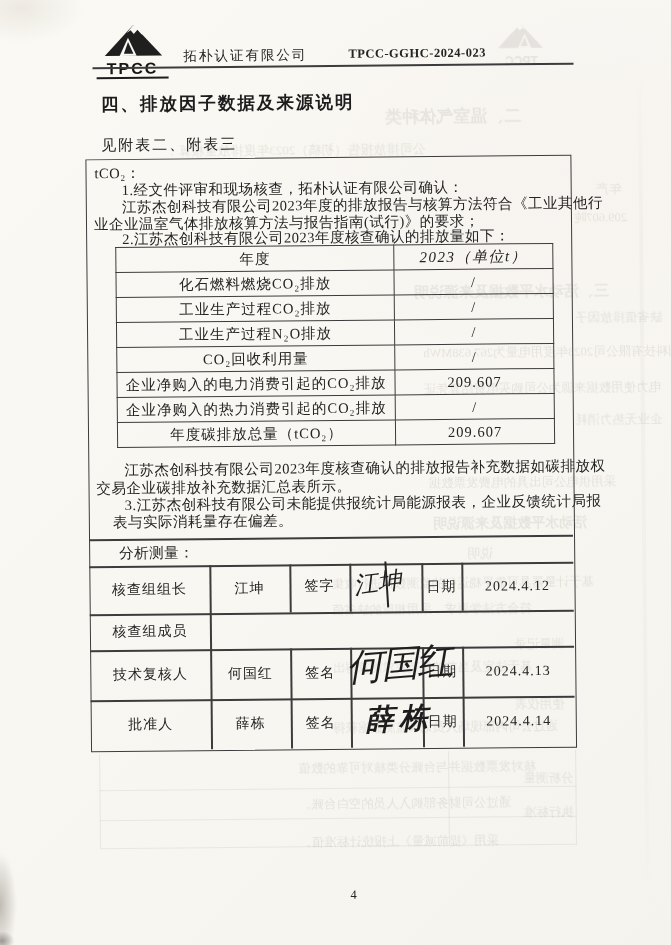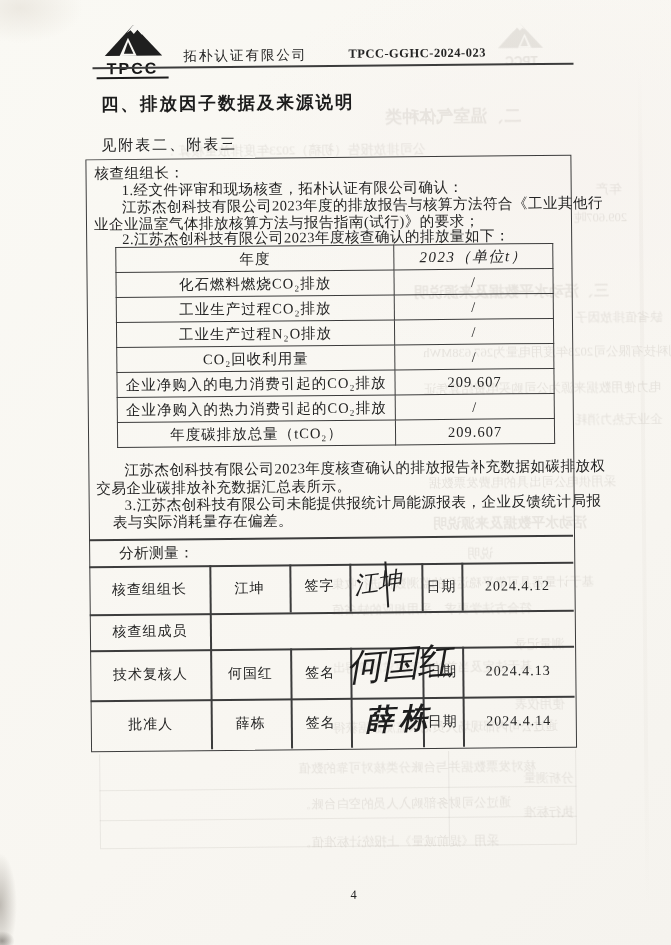--- a/index.html
+++ b/index.html
@@ -127,21 +127,21 @@
         <div class="tpcc">TPCC</div>
       </div>
       <div class="line" id="company">拓朴认证有限公司</div>
       <div class="line" id="docno">TPCC-GGHC-2024-023</div>
       <div class="hl" id="hrule"></div>
 
       <div class="line" id="title">四、排放因子数据及来源说明</div>
       <div class="line" id="appendix">见附表二、附表三</div>
 
       <div id="outerbox"></div>
-      <div class="line body14" style="left:97px;top:162px;">核查组组长：</div>
+      <div class="line body14" style="left:97px;top:162px;">tCO₂：</div>
       <div class="line body14" style="left:124px;top:179px;">1.经文件评审和现场核查，拓朴认证有限公司确认：</div>
       <div class="line body14" style="left:124px;top:196px;">江苏杰创科技有限公司2023年度的排放报告与核算方法符合《工业其他行</div>
       <div class="line body14" style="left:96px;top:213px;">业企业温室气体排放核算方法与报告指南(试行)》的要求；</div>
       <div class="line body14" style="left:124px;top:228px;">2.江苏杰创科技有限公司2023年度核查确认的排放量如下：</div>
 
       <table id="emtable">
         <colgroup>
             <col style="width:278px">
             <col style="width:159px">
           </colgroup>

